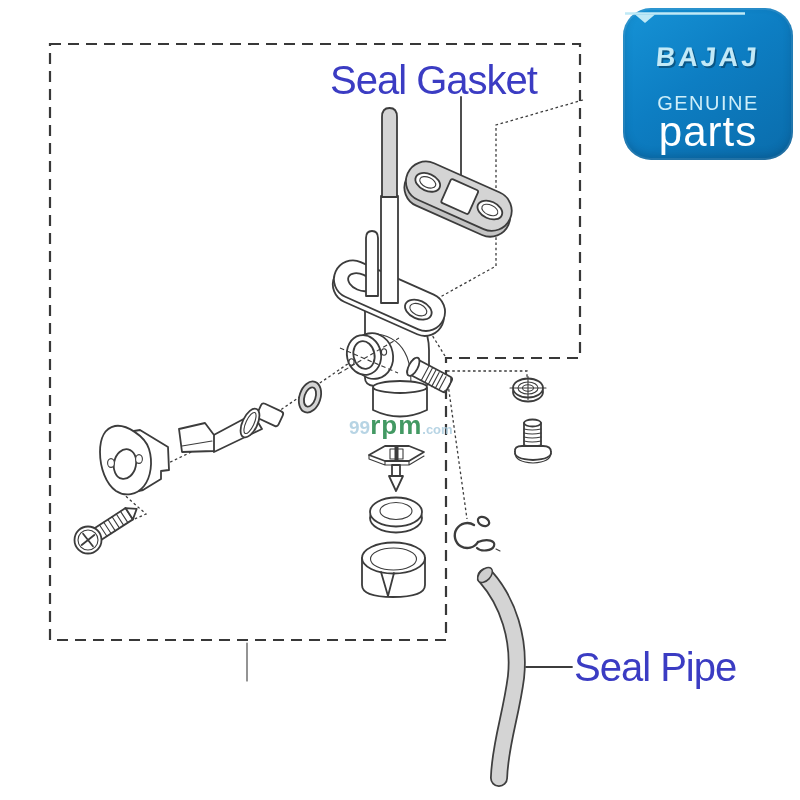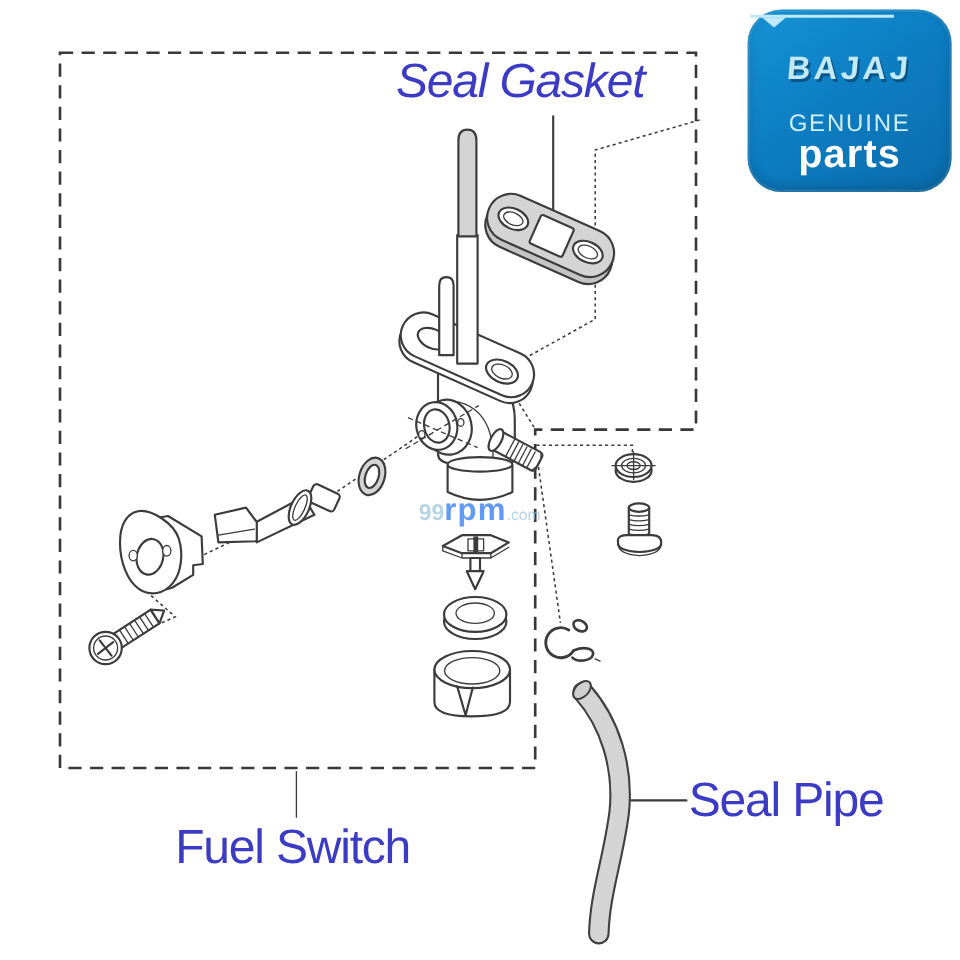--- a/index.html
+++ b/index.html
@@ -7,50 +7,50 @@
     position:relative; width:800px; height:800px; background:#ffffff;
     overflow:hidden; font-family:"Liberation Sans", sans-serif;
   }
   .stage svg { position:absolute; left:0; top:0; }
 
   
   .label {
     position:absolute; color:#3b3cc3; font-size:40px; line-height:1;
     letter-spacing:-1px; white-space:nowrap;
   }
-  #label-seal-gasket { left:330px; top:48px;font-style:italic; }
+  #label-seal-gasket { left:330px; top:60px; }
   #label-fuel-switch { left:146px; top:686px; }
   #label-fuel-pipe  { left:574px; top:647px; }
 
   
   .watermark {
     position:absolute; left:349px; top:386px; display:flex; align-items:baseline;
     opacity:.8; pointer-events:none;
   }
   .wm-99  { font-size:19px; font-weight:bold; color:#a6cade;margin-top:31px; }
-  .wm-rpm { font-size:26px; font-weight:bold; color:#3b82f6; letter-spacing:1px; }
-  .wm-com { font-size:13px; font-weight:normal; color:#a6cade; }
+  .wm-rpm { font-size:26px; font-weight:bold; color:#15803d; letter-spacing:1px; }
+  .wm-com { font-size:13px; font-weight:bold; color:#a6cade; }
 
   
   .logo {
     position:absolute; left:623px; top:8px; width:170px; height:152px;
     border-radius:28px; box-sizing:border-box;
     background:linear-gradient(145deg,#1693d6 0%, #0d7ec3 45%, #0a6cab 100%);
     box-shadow:inset 0 0 0 2px rgba(255,255,255,0.10), inset 0 -4px 10px rgba(0,30,60,0.25);
     display:flex; flex-direction:column; align-items:center; padding-top:36px;
   }
   .logo-brand {
     font-size:27px; font-weight:bold; letter-spacing:3px; color:#c2e9f7;
     transform:skewX(-5deg); text-shadow:2px 2px 0 rgba(8,52,84,0.55); line-height:1;
   }
   .logo-genuine {
     font-size:20px; letter-spacing:1.5px; color:#cdeef9; line-height:1; margin-top:22px;
   }
   .logo-parts {
-    font-size:33px; font-weight:bold; color:#ffffff; line-height:0.92; letter-spacing:1px;
+    font-size:42px; font-weight:normal; color:#ffffff; line-height:0.92; letter-spacing:1px;
   }
   .logo-underline { margin-top:3px; }
 
   
   .ol  { fill:none; stroke:#3c3c3c; stroke-width:1.8; stroke-linecap:round; stroke-linejoin:round; }
   .fw  { fill:#ffffff; stroke:#3c3c3c; stroke-width:1.8; stroke-linejoin:round; }
   .fg  { fill:#d4d4d4; stroke:#3c3c3c; stroke-width:1.8; stroke-linejoin:round; }
   .fg2 { fill:#c4c4c4; stroke:#3c3c3c; stroke-width:1.8; stroke-linejoin:round; }
   .thin{ stroke-width:1.1; }
   .dot { fill:none; stroke:#3c3c3c; stroke-width:1.3; stroke-dasharray:2.6 2.6; }
@@ -217,21 +217,20 @@
     </g>
 
     <g>
       <path d="M486,577 C508,602 520,639 516,677 C511,716 500,744 499,778" fill="none" stroke="#3f3f3f" stroke-width="18" stroke-linecap="round"></path>
       <path d="M486,577 C508,602 520,639 516,677 C511,716 500,744 499,778" fill="none" stroke="#d4d4d4" stroke-width="14.5" stroke-linecap="round"></path>
       <ellipse cx="485" cy="575" rx="9" ry="5.5" transform="rotate(-46 485 575)" fill="#cfcfcf" stroke="#3f3f3f" stroke-width="1.6"></ellipse>
     </g>
   </svg>
 
   <div class="label" id="label-seal-gasket">Seal Gasket</div>
-  <div class="label" id="label-fuel-switch">Fuel Switch</div>
   <div class="label" id="label-fuel-pipe">Seal Pipe</div>
 
   <div class="watermark">
     <span class="wm-99">99</span>
     <span class="wm-rpm">rpm</span>
     <span class="wm-com">.com</span>
   </div>
 
   <div class="logo">
     <div class="logo-brand">BAJAJ</div>

